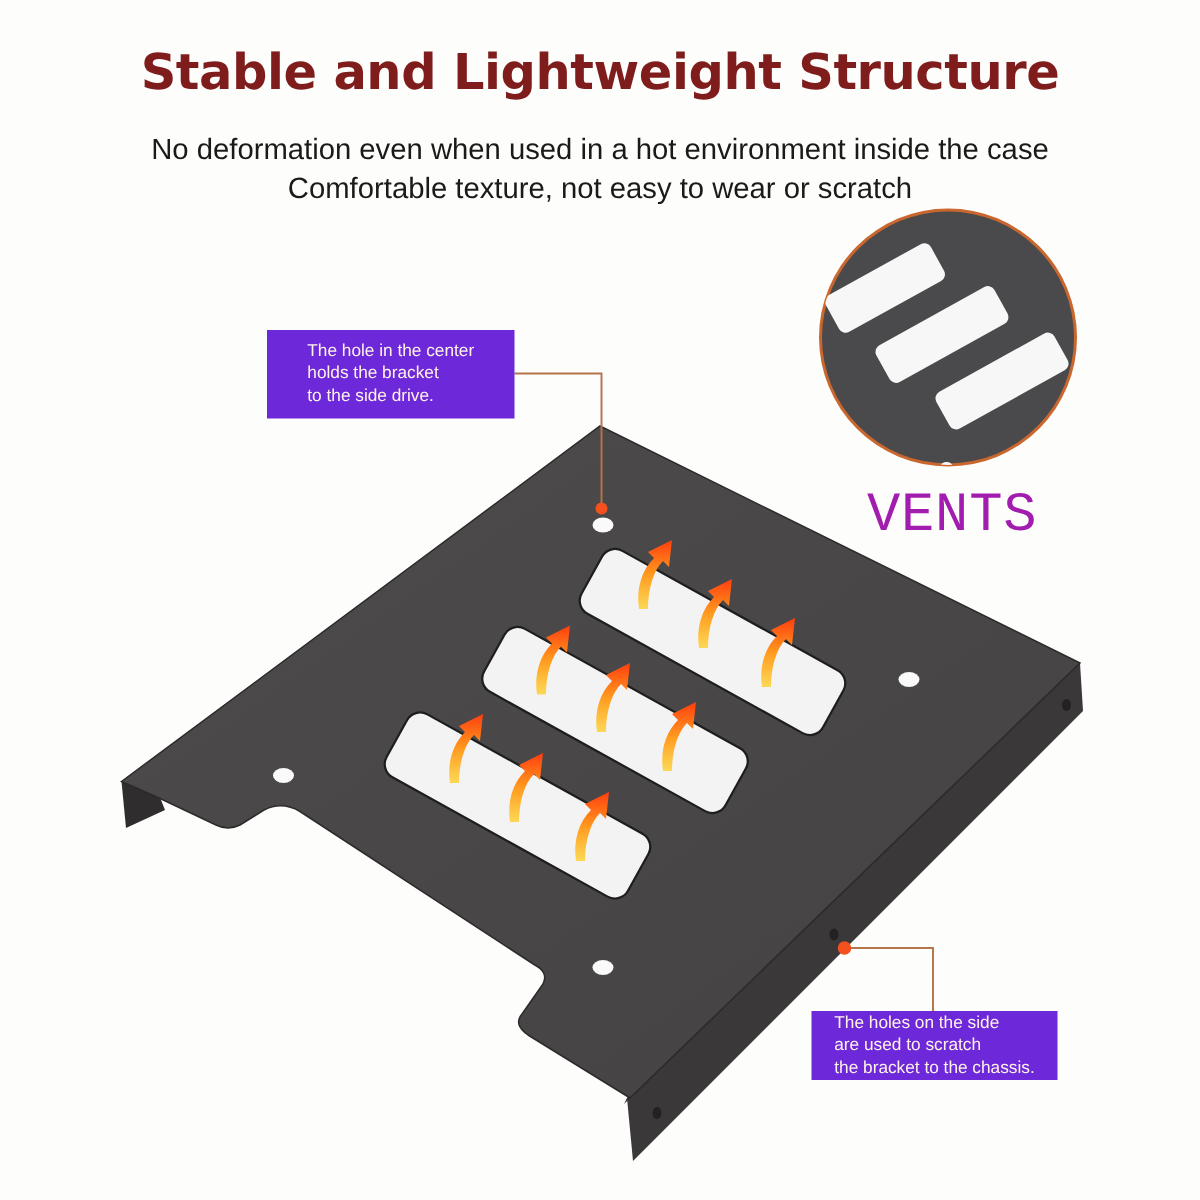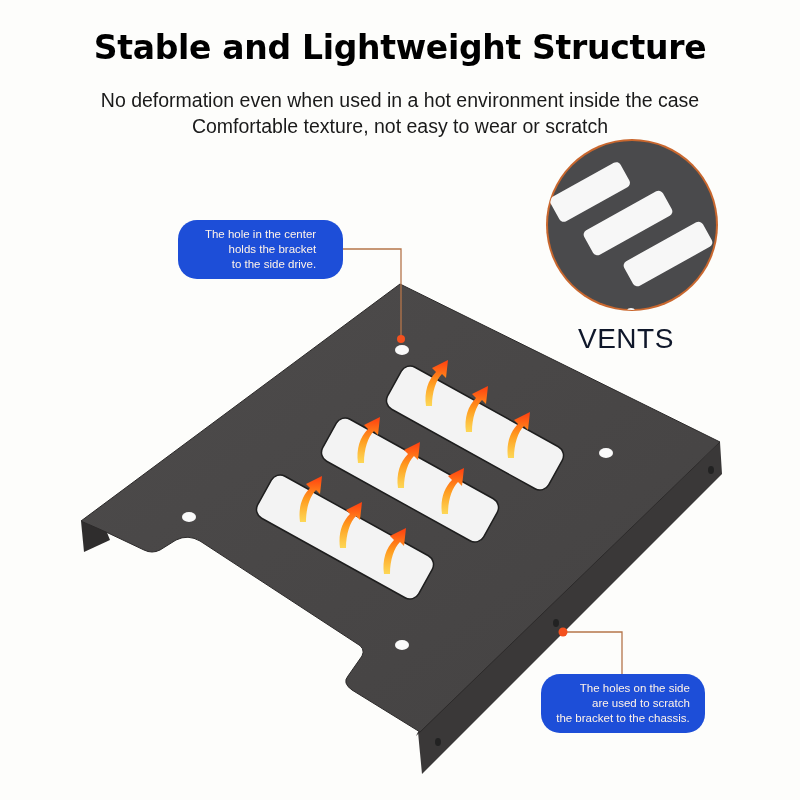--- a/index.html
+++ b/index.html
@@ -1,25 +1,25 @@
 <!DOCTYPE html>
 <html><head>
 <meta charset="utf-8">
 <style>
   html, body { margin:0; padding:0; }
   body { width:800px; height:800px; background:#fdfdfb; position:relative; overflow:hidden; font-family:"Liberation Sans", sans-serif; }
-  .title { position:absolute; top:28px; left:0; width:800px; text-align:center; font-family:"DejaVu Sans", sans-serif; font-weight:bold; font-size:33px; color:#000000; letter-spacing:-0.3px; }
+  .title { position:absolute; top:28px; left:0; width:800px; text-align:center; font-family:"DejaVu Sans", sans-serif; font-weight:bold; font-size:33px; color:#7f1d1d; letter-spacing:-0.3px; }
   .sub { position:absolute; left:0; width:800px; text-align:center; font-family:"Liberation Sans", sans-serif; font-size:19.5px; color:#1a1a1a; }
   .sub1 { top:89px;text-align:center; }
   .sub2 { top:115px; }
-  .callout { position:absolute; background:#1d4ed8; color:#fff3e8; font-size:11.5px; line-height:15px; text-align:right; display:flex; align-items:center; justify-content:center;border-radius:19px; }
+  .callout { position:absolute; background:#6d28d9; color:#fff3e8; font-size:11.5px; line-height:15px; text-align:left; display:flex; align-items:center; justify-content:center; }
   .callout span { display:block; }
   .c1 { left:178px; top:220px; width:165px; height:59px; }
-  .c2 { left:541px; top:674px; width:164px; height:59px; }
-  .vents-label { position:absolute; left:578px; top:323px; font-size:28px; color:#0f172a; font-family:Liberation Sans, sans-serif; letter-spacing:0.5px; }
+  .c2 { left:541px; top:674px; width:164px; height:46px; }
+  .vents-label { position:absolute; left:578px; top:323px; font-size:37px; color:#a21caf; font-family:Liberation Mono, monospace; letter-spacing:0.5px; }
   svg.art { position:absolute; left:0; top:0; }
 </style>
 </head>
 <body>
 
 <div class="title">Stable and Lightweight Structure</div>
 <div class="sub sub1">No deformation even when used in a hot environment inside the case</div>
 <div class="sub sub2">Comfortable texture, not easy to wear or scratch</div>
 
 <svg class="art" width="800" height="800" viewBox="0 0 800 800">

